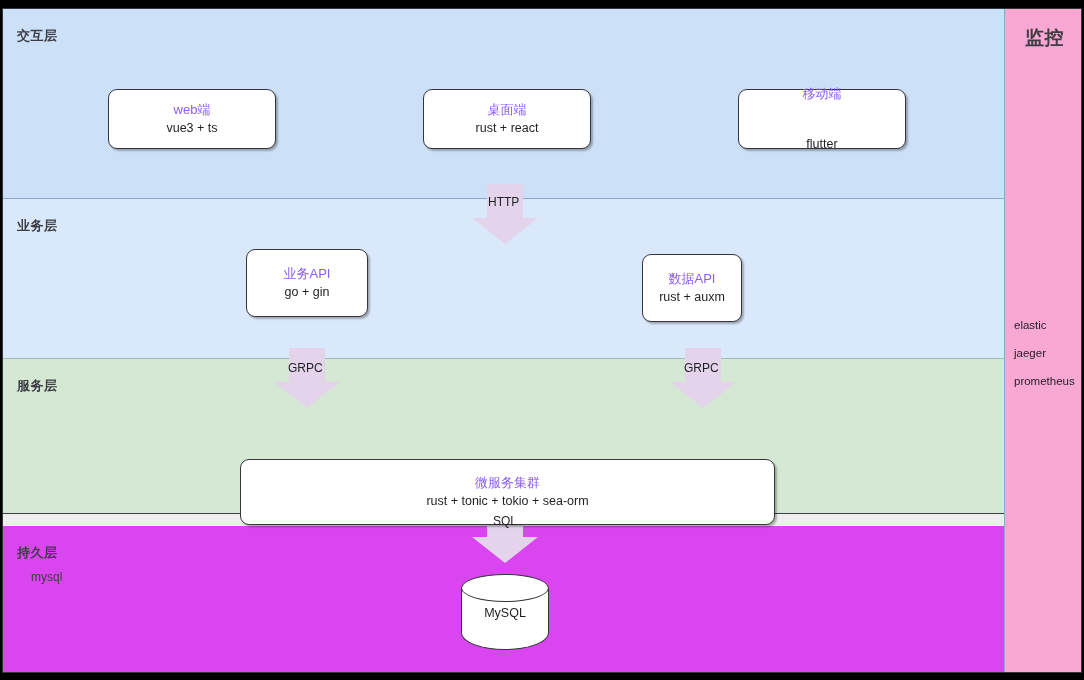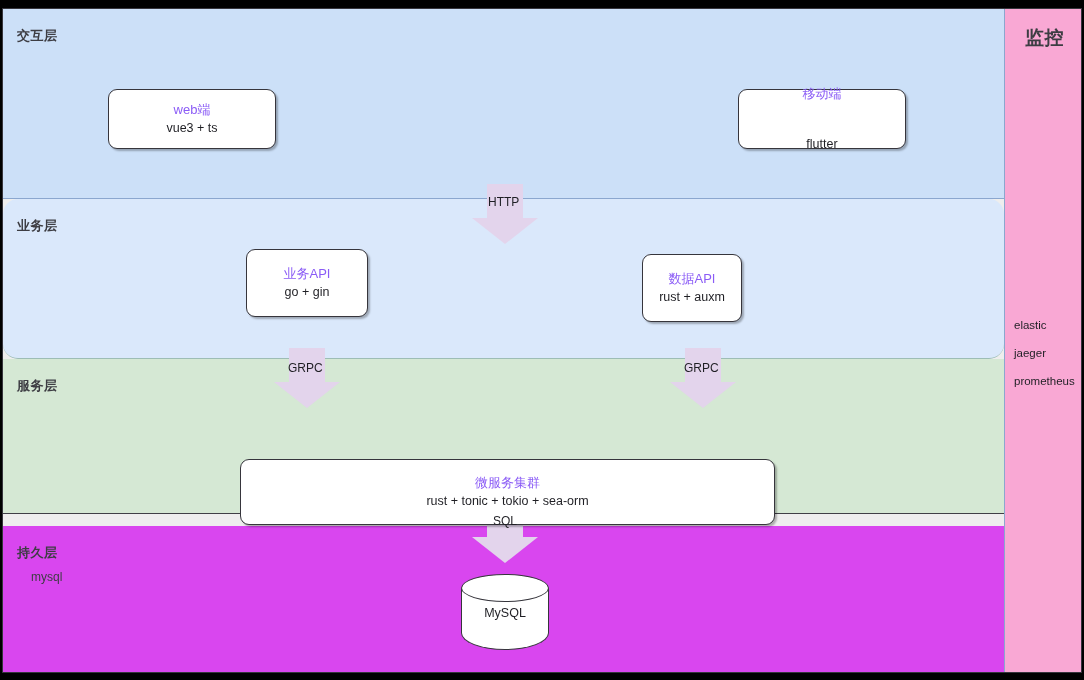--- a/index.html
+++ b/index.html
@@ -16,21 +16,21 @@
     position: absolute; left: 2px; top: 8px;
     width: 1080px; height: 665px;
     border: 1.5px solid #36353c;
     background: #eeeeee;
     overflow: hidden;
   }
 
   
   .layer { position: absolute; left: 0; width: 1001px; }
   #layer-interaction { top: 0;     height: 190px; background: #cce0f8; border-bottom: 1.5px solid #8ba7cf; }
-  #layer-business    { top: 190px; height: 160px; background: #dae8fb; border-bottom: 1.5px solid #9dbdb5; border-radius: 15px; }
+  #layer-business    { top: 190px; height: 160px; background: #dae8fb; border-bottom: 1.5px solid #9dbdb5; }
   #layer-service     { top: 350px; height: 155px; background: #d5e8d4; border-bottom: 1.5px solid #3f3f46; text-decoration: underline; }
   #layer-persist     { top: 505px; height: 160px; background: #d946ef; margin-top: 12px; }
 
   .layer-title {
     position: absolute; left: 14px; top: 18px;
     font-size: 13px; font-weight: bold; color: #3d3d43;
     letter-spacing: 0.5px;
   }
   .layer-sub {
     position: absolute; left: 28px; top: 44px;
@@ -133,20 +133,24 @@
     <div class="layer" id="layer-persist">
       <div class="layer-title">持久层</div>
       <div class="layer-sub">mysql</div>
     </div>
 
     <div class="node" style="left:105px; top:80px; width:168px; height:60px;">
       <div class="t1">web端</div>
       <div class="t2">vue3 + ts</div>
     </div>
 
+    <div class="node" style="left:420px; top:80px; width:168px; height:60px;">
+      <div class="t1">桌面端</div>
+      <div class="t2">rust + react</div>
+    </div>
 
     <div class="node" style="left:735px; top:80px; width:168px; height:60px;gap:32px;">
       <div class="t1">移动端</div>
       <div class="t2">flutter</div>
     </div>
 
     <div class="node" style="left:243px; top:240px; width:122px; height:68px;">
       <div class="t1">业务API</div>
       <div class="t2">go + gin</div>
     </div>

